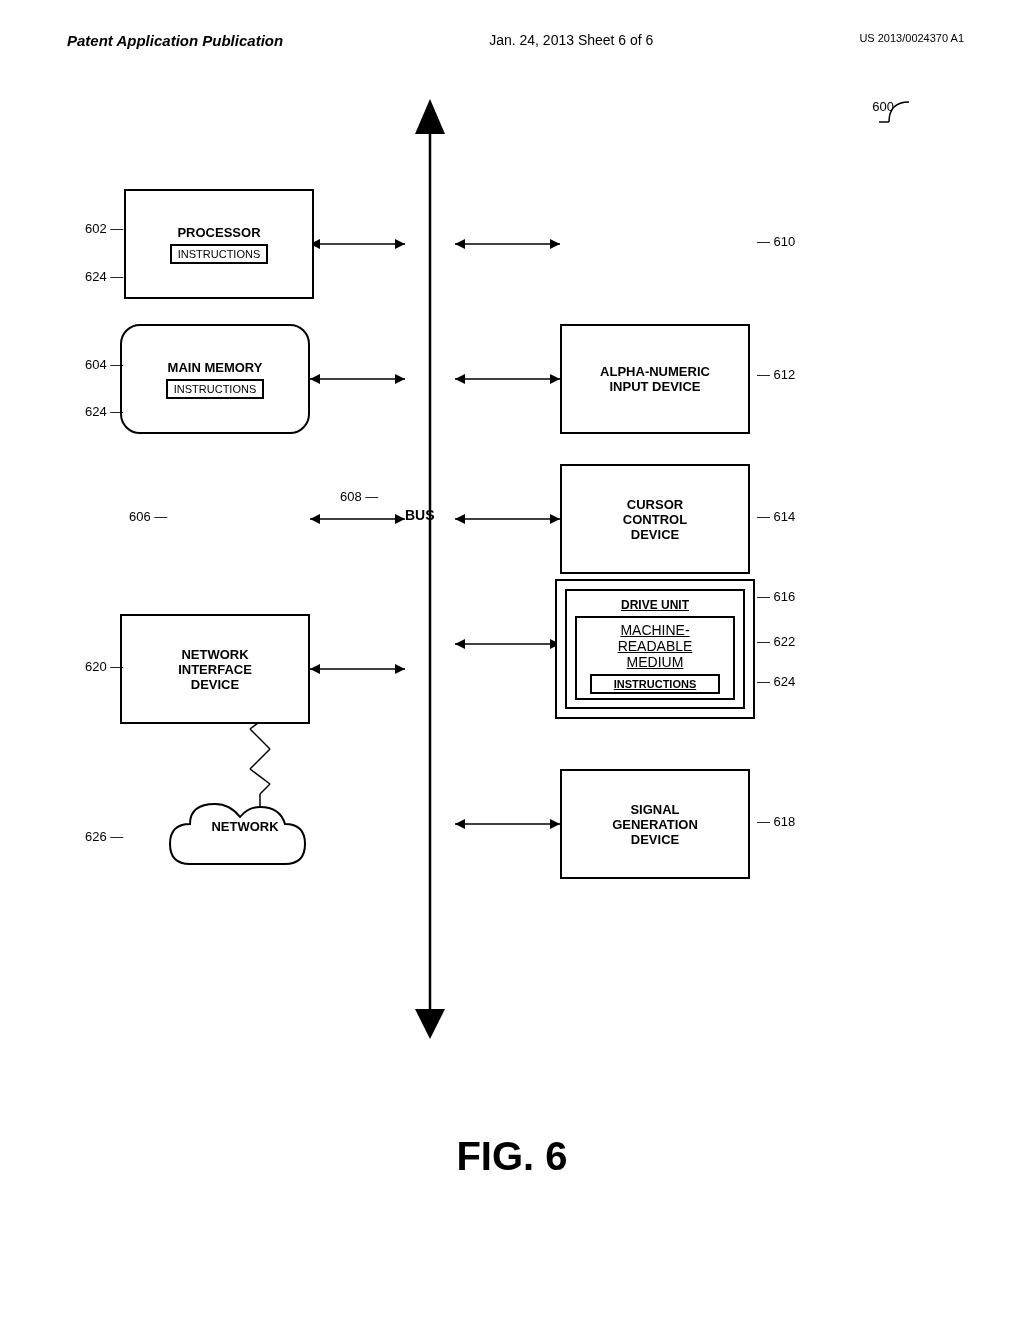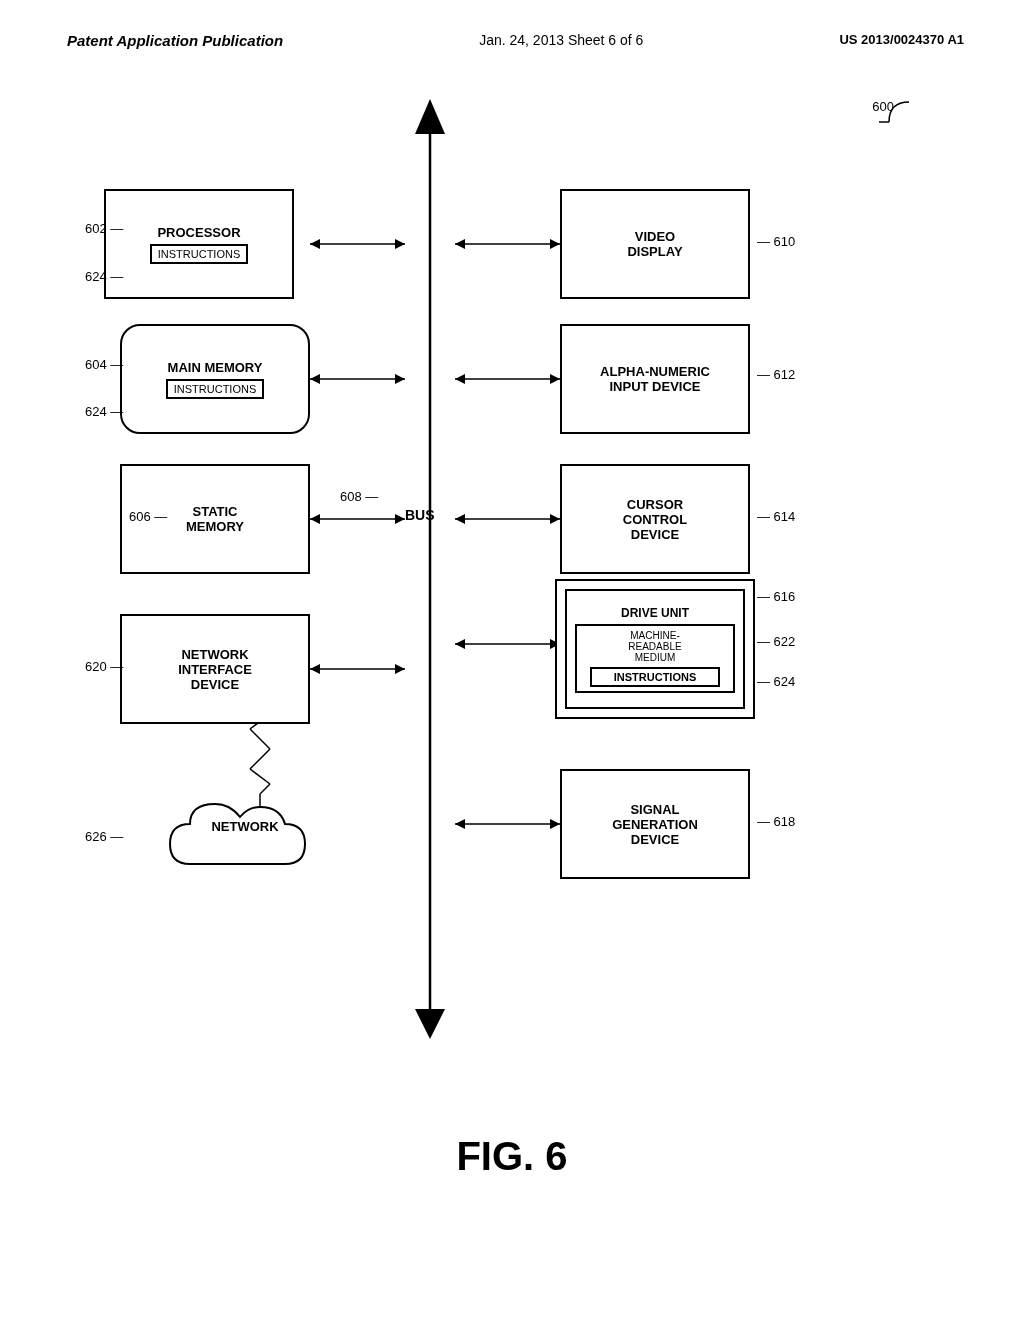--- a/index.html
+++ b/index.html
@@ -16,21 +16,21 @@
     .header {
       display: flex;
       justify-content: space-between;
       align-items: flex-start;
       padding: 32px 60px 0 60px;
       font-size: 15px;
       font-weight: bold;
     }
     .header-left { font-weight: bold; font-style: italic; margin-left: 7px; }
     .header-center { font-weight: normal; font-size: 14px; }
-    .header-right { font-weight: bold; font-size: 13px; }
+    .header-right { font-weight: normal; font-size: 11px; }
 
     
     .diagram {
       position: relative;
       width: 100%;
       height: 1130px;
       margin-top: 20px;
     }
 
     
@@ -154,34 +154,31 @@
 
   <div class="ref-600" style="top:30px; right:130px;">
     <span>600</span>
   </div>
 
   <svg style="position:absolute;top:28px;right:105px;width:40px;height:30px;">
     <path d="M30,5 Q10,5 10,25" stroke="#000" stroke-width="1.5" fill="none"></path>
     <line x1="10" y1="25" x2="0" y2="25" stroke="#000" stroke-width="1.5"></line>
   </svg>
 
-  <div class="box" style="left:104px; top:120px; width:190px; height:110px;">
+  <div class="box" style="left:124px; top:120px; width:190px; height:110px;">
     <span>PROCESSOR</span>
     <div class="inner-box">
       <span>INSTRUCTIONS</span>
     </div>
   </div>
 
   <div class="label" style="left:85px; top:152px;">602 —</div>
 
   <div class="label" style="left:85px; top:200px;">624 —</div>
 
-  <div class="box" style="left:560px; top:120px; width:190px; height:110px;">
-    <span>VIDEO<br>DISPLAY</span>
-  </div>
 
   <div class="label" style="left:757px; top:165px;">— 610</div>
 
   <div class="box" style="left:120px; top:255px; width:190px; height:110px;border-radius:20px;">
     <span>MAIN MEMORY</span>
     <div class="inner-box">
       <span>INSTRUCTIONS</span>
     </div>
   </div>
 
@@ -192,39 +189,36 @@
   <div class="box" style="left:560px; top:255px; width:190px; height:110px;align-items:center;">
     <span>ALPHA-NUMERIC<br>INPUT DEVICE</span>
   </div>
 
   <div class="label" style="left:757px; top:298px;">— 612</div>
 
   <div class="label" style="left:405px; top:438px; font-weight:bold; font-size:14px;">BUS</div>
 
   <div class="label" style="left:340px; top:420px;">608 —</div>
 
-  <div class="box" style="left:120px; top:395px; width:190px; height:110px;">
-    <span>STATIC<br>MEMORY</span>
-  </div>
 
   <div class="label" style="left:85px; top:440px;margin-left:44px;">606 —</div>
 
   <div class="box" style="left:560px; top:395px; width:190px; height:110px;">
     <span>CURSOR<br>CONTROL<br>DEVICE</span>
   </div>
 
   <div class="label" style="left:757px; top:440px;">— 614</div>
 
-  <div class="box" style="left:555px; top:510px; width:200px; height:140px;">
+  <div class="box" style="left:555px; top:510px; width:200px; height:140px;text-decoration:underline;">
 
     <div style="border:2px solid #000; width:180px; height:120px; display:flex; flex-direction:column; align-items:center; justify-content:center; position:relative;">
       <div style="font-size:12px; font-weight:bold; text-align:center;">DRIVE UNIT</div>
 
       <div style="border:2px solid #000; width:160px; margin-top:4px; display:flex; flex-direction:column; align-items:center; padding:4px;">
-        <div style="font-size:10px; text-align:center; font-weight:normal;">MACHINE-<br>READABLE<br>MEDIUM</div>
+        <div style="font-size:14px; text-align:center; font-weight:normal;">MACHINE-<br>READABLE<br>MEDIUM</div>
 
         <div style="border:2px solid #000; width:130px; margin-top:4px; font-size:11px; text-align:center; padding:2px;">INSTRUCTIONS</div>
       </div>
     </div>
   </div>
 
   <div class="label" style="left:757px; top:520px;">— 616</div>
 
   <div class="label" style="left:757px; top:565px;">— 622</div>
 

